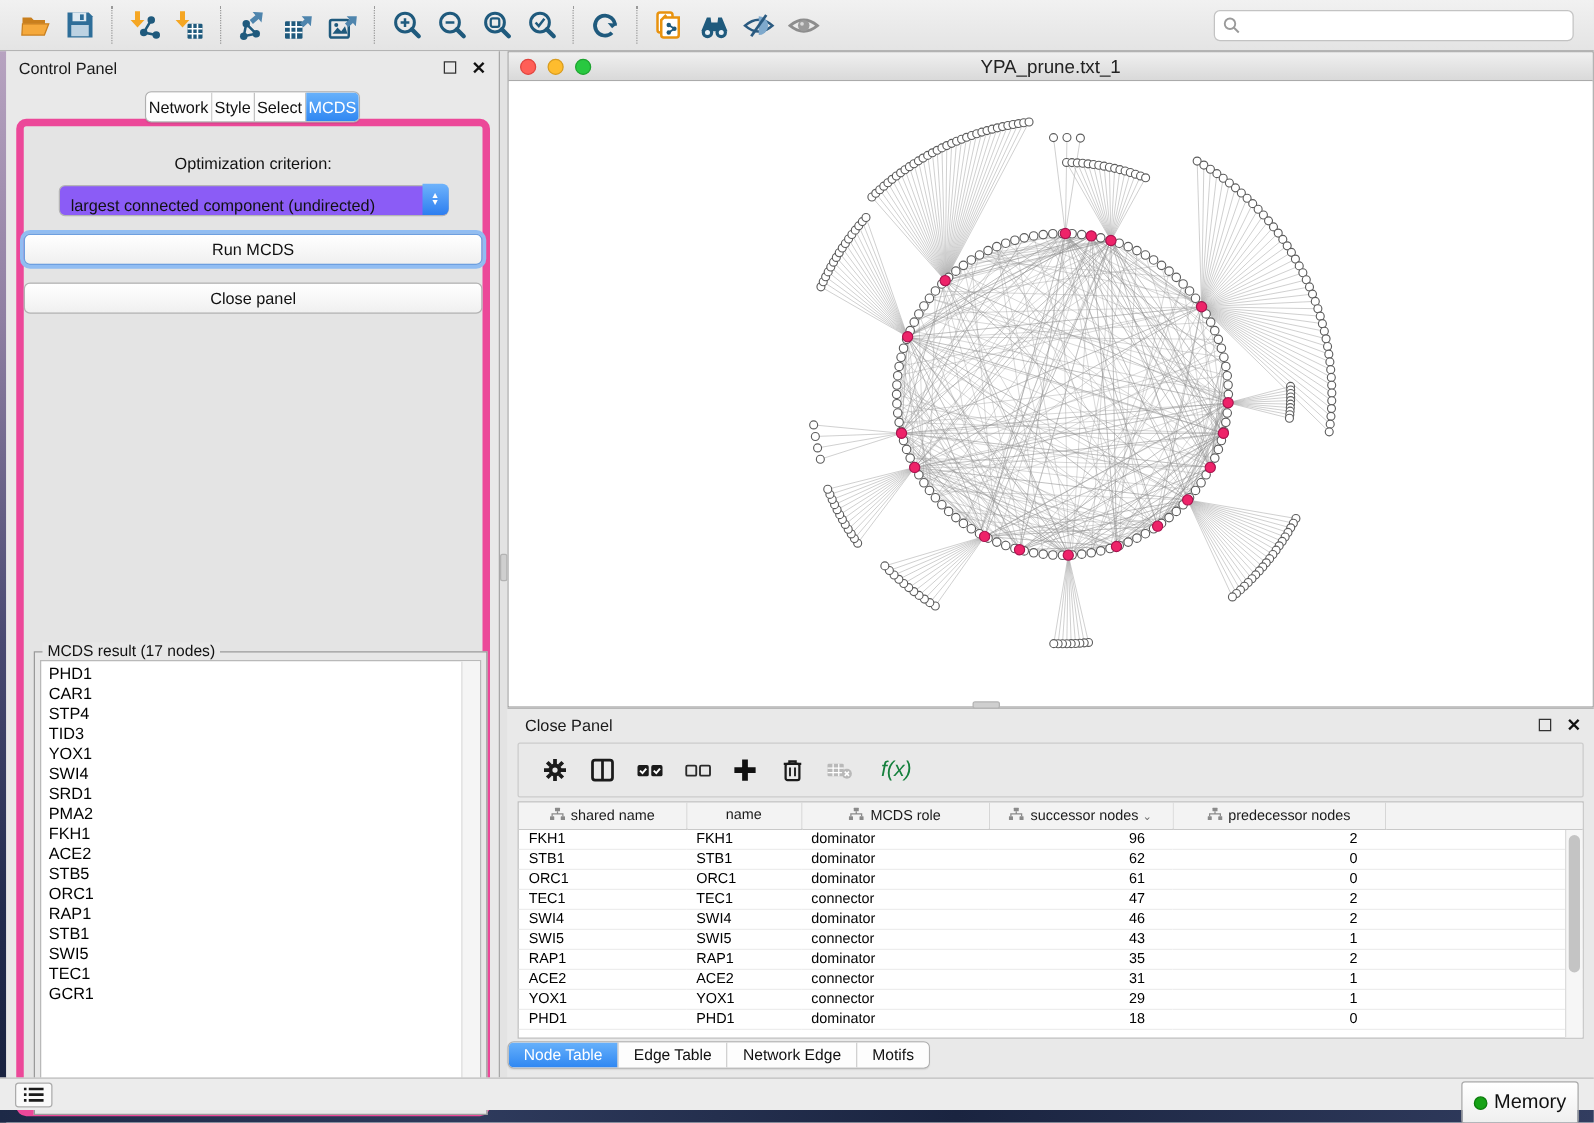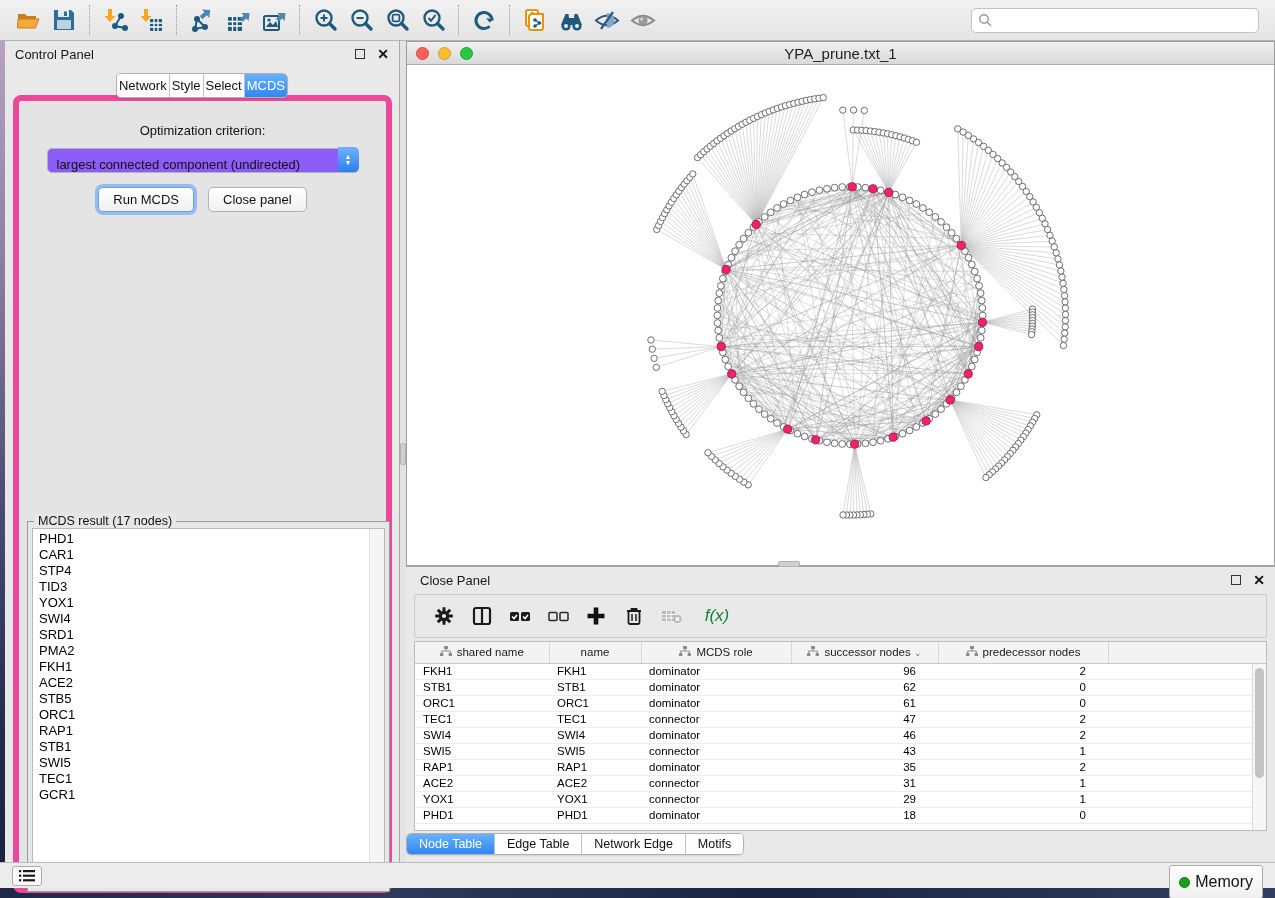--- a/index.html
+++ b/index.html
@@ -34,21 +34,21 @@
   .seg .tab.sel { background:linear-gradient(#67b1fb,#2f87f2); color:#fff; }
   #cp-content { position:absolute; left:8px; top:54px; width:379px; height:798px; background:#e4e4e4;
     border:6px solid #ec4899; border-radius:8px; }
   #opt-label { text-align:center; margin-top:22px; font-size:13px; color:#111; }
   #criterion-select { margin:10px auto 0; width:312px; height:25px; background:#8b5cf6; border:1px solid #b5b5b5; border-radius:5px;
     display:flex; align-items:flex-end; position:relative; }
   #criterion-select .val { flex:1; font-size:13px; padding-left:9px; color:#111; white-space:nowrap; }
   #criterion-select .stepper { width:21px; height:25px; margin-right:-1px; border-radius:0 5px 5px 0;
     background:linear-gradient(#6eb3fb,#2d7ef0); display:flex; flex-direction:column; align-items:center; justify-content:center; color:#fff; }
   #criterion-select .stepper span { font-size:7px; line-height:6px; }
-  #cp-buttons { display:flex; justify-content:center; gap:14px; margin-top:14px; }
+  #cp-buttons { display:flex; justify-content:center; gap:14px; margin-top:14px;flex-direction:column; }
   .mac-btn { background:linear-gradient(#ffffff,#f0f0f0); border:1px solid #b3b3b3; border-radius:5px;
     font-size:13px; padding:4px 14px; color:#111; font-family:"Liberation Sans",sans-serif; }
   .mac-btn.focused { box-shadow:0 0 0 3px #91bdf2; border-color:#6d9fe0; }
 
   #mcds-group { position:absolute; left:8px; top:420px; width:363px; height:371px; border:1px solid #9a9a9a; background:#e7e7e7; }
   #mcds-group .group-title { position:absolute; top:-8px; left:6px; background:#e7e7e7; padding:0 4px; font-size:12.5px; color:#111; }
   #mcds-list { position:absolute; left:4px; top:6px; right:4px; bottom:4px; background:#fff; border:1px solid #b9b9b9; overflow:hidden; }
   #mcds-items { position:absolute; left:0; top:2px; right:16px; bottom:0; }
   #mcds-items div { font-size:13px; line-height:16px; padding-left:6px; color:#000; }
   #mcds-scroll { position:absolute; right:0; top:0; bottom:0; width:15px; background:#f5f5f5; border-left:1px solid #dedede; }

